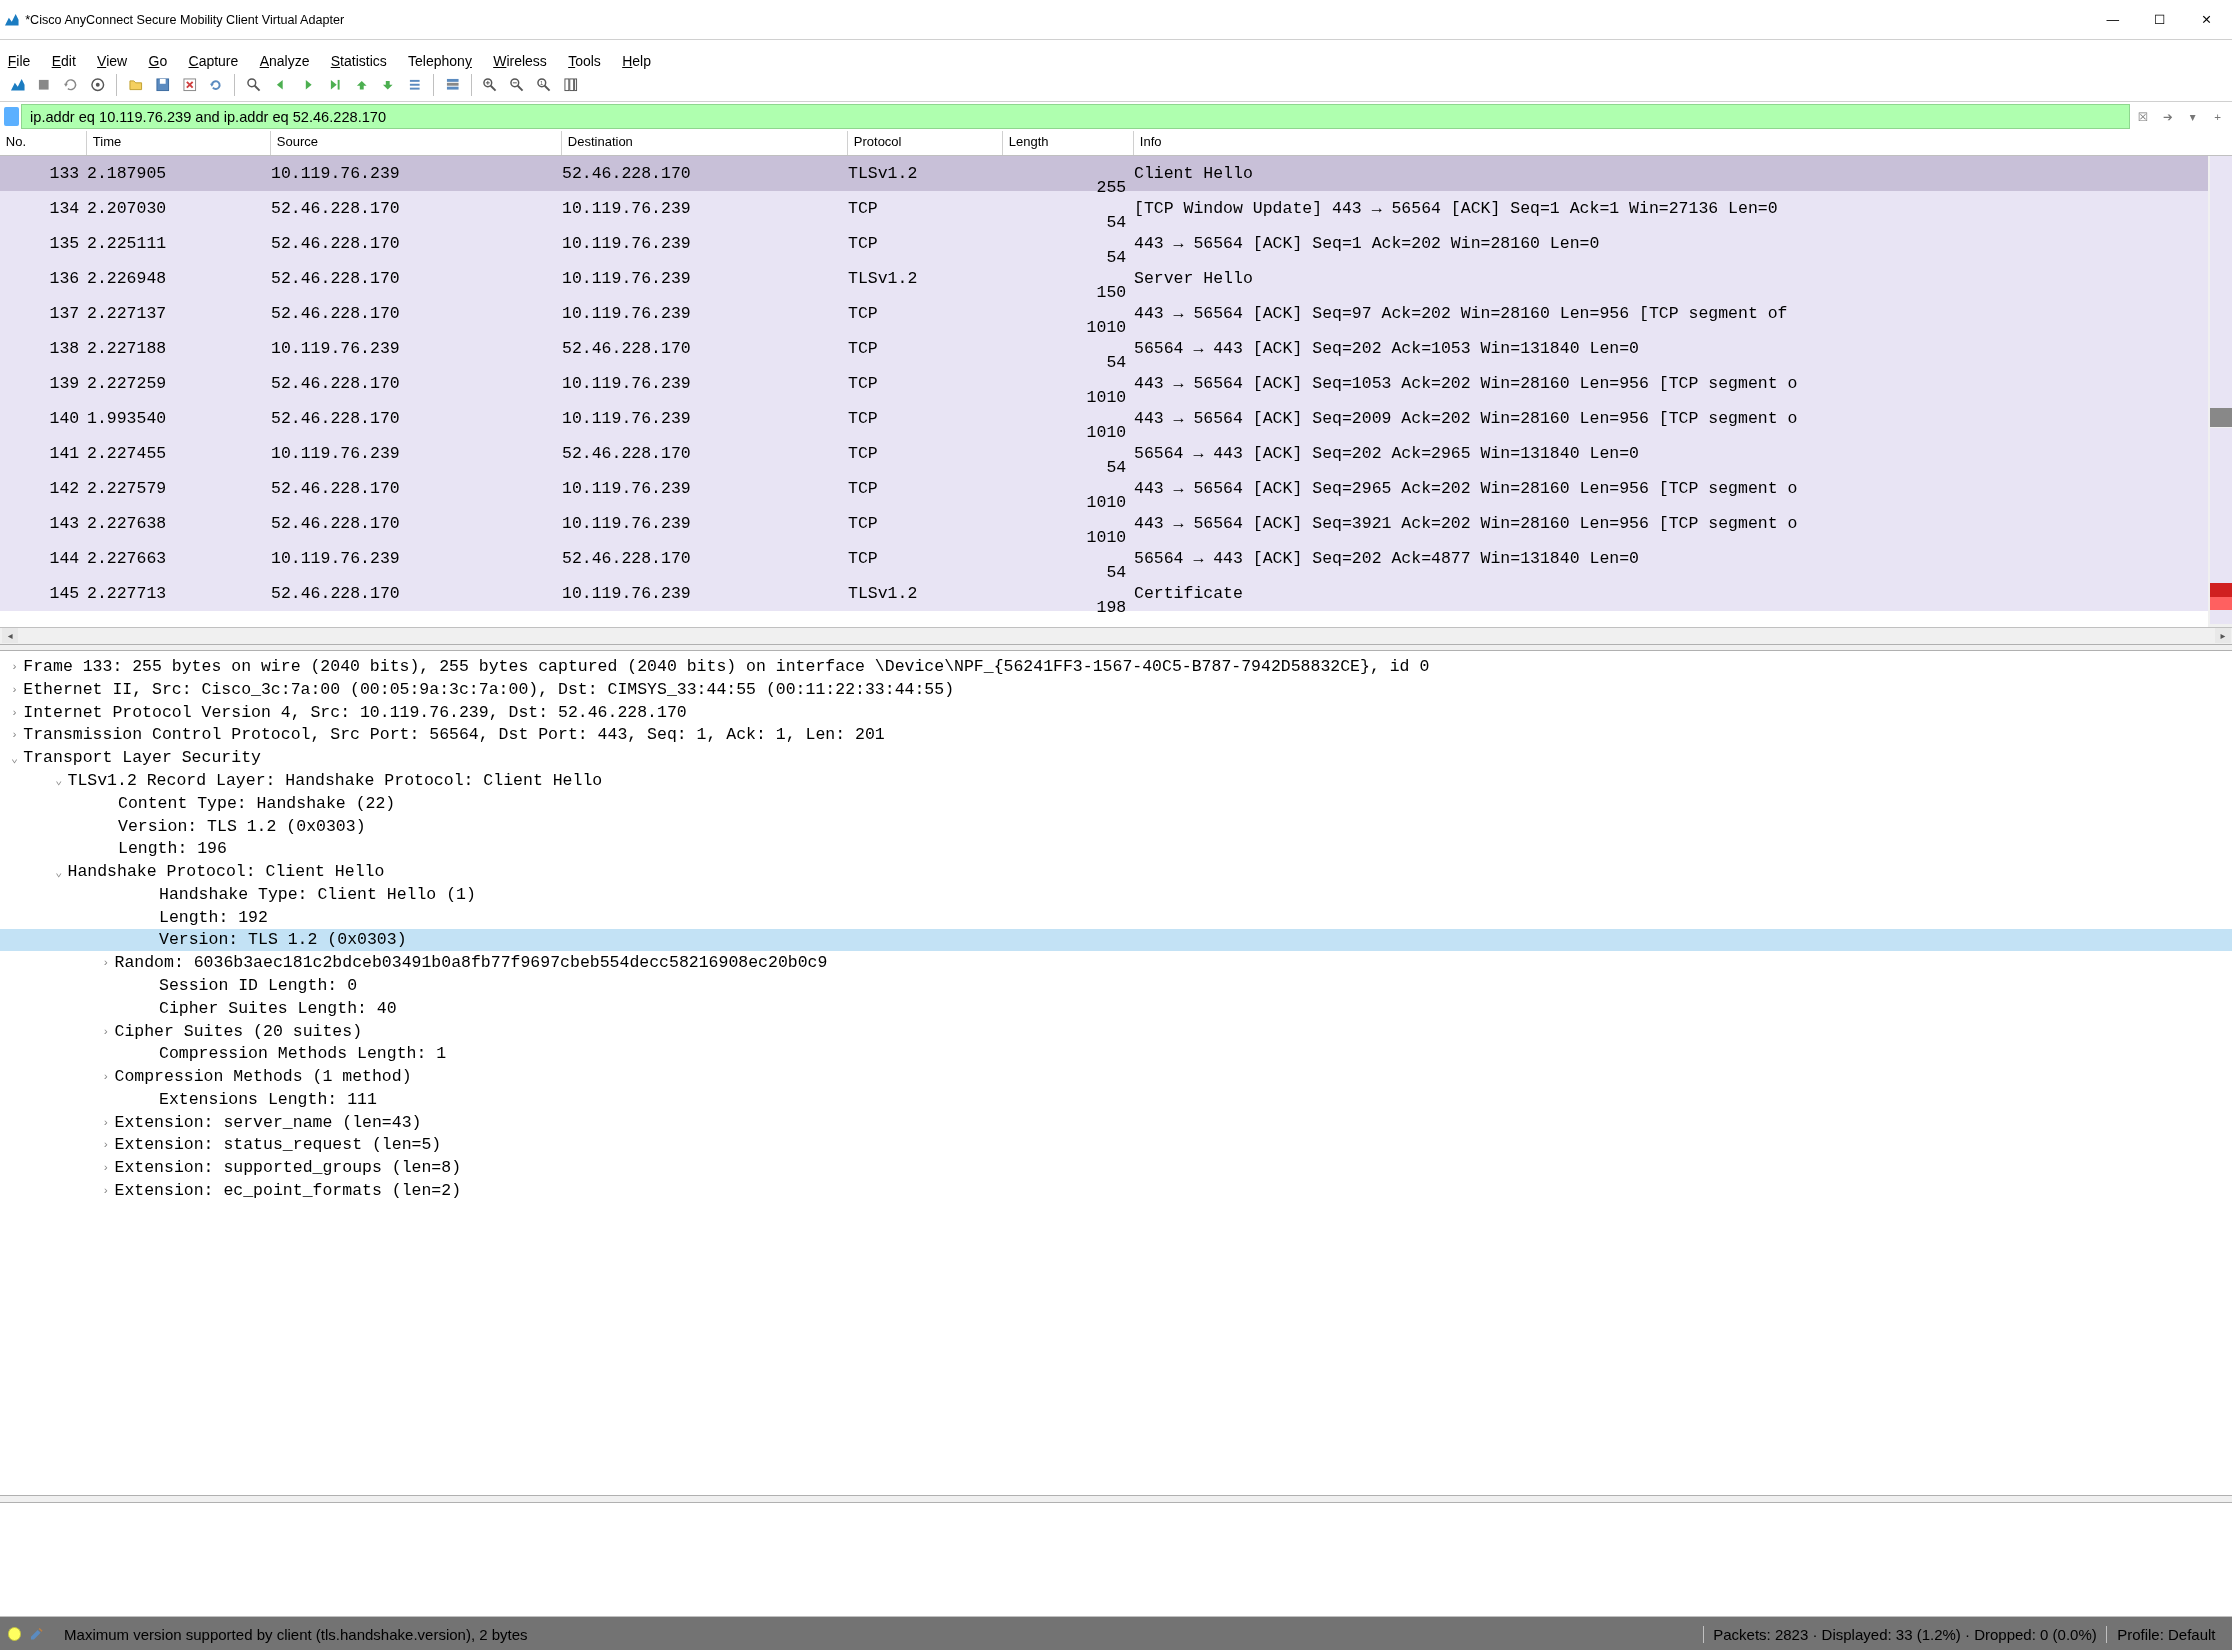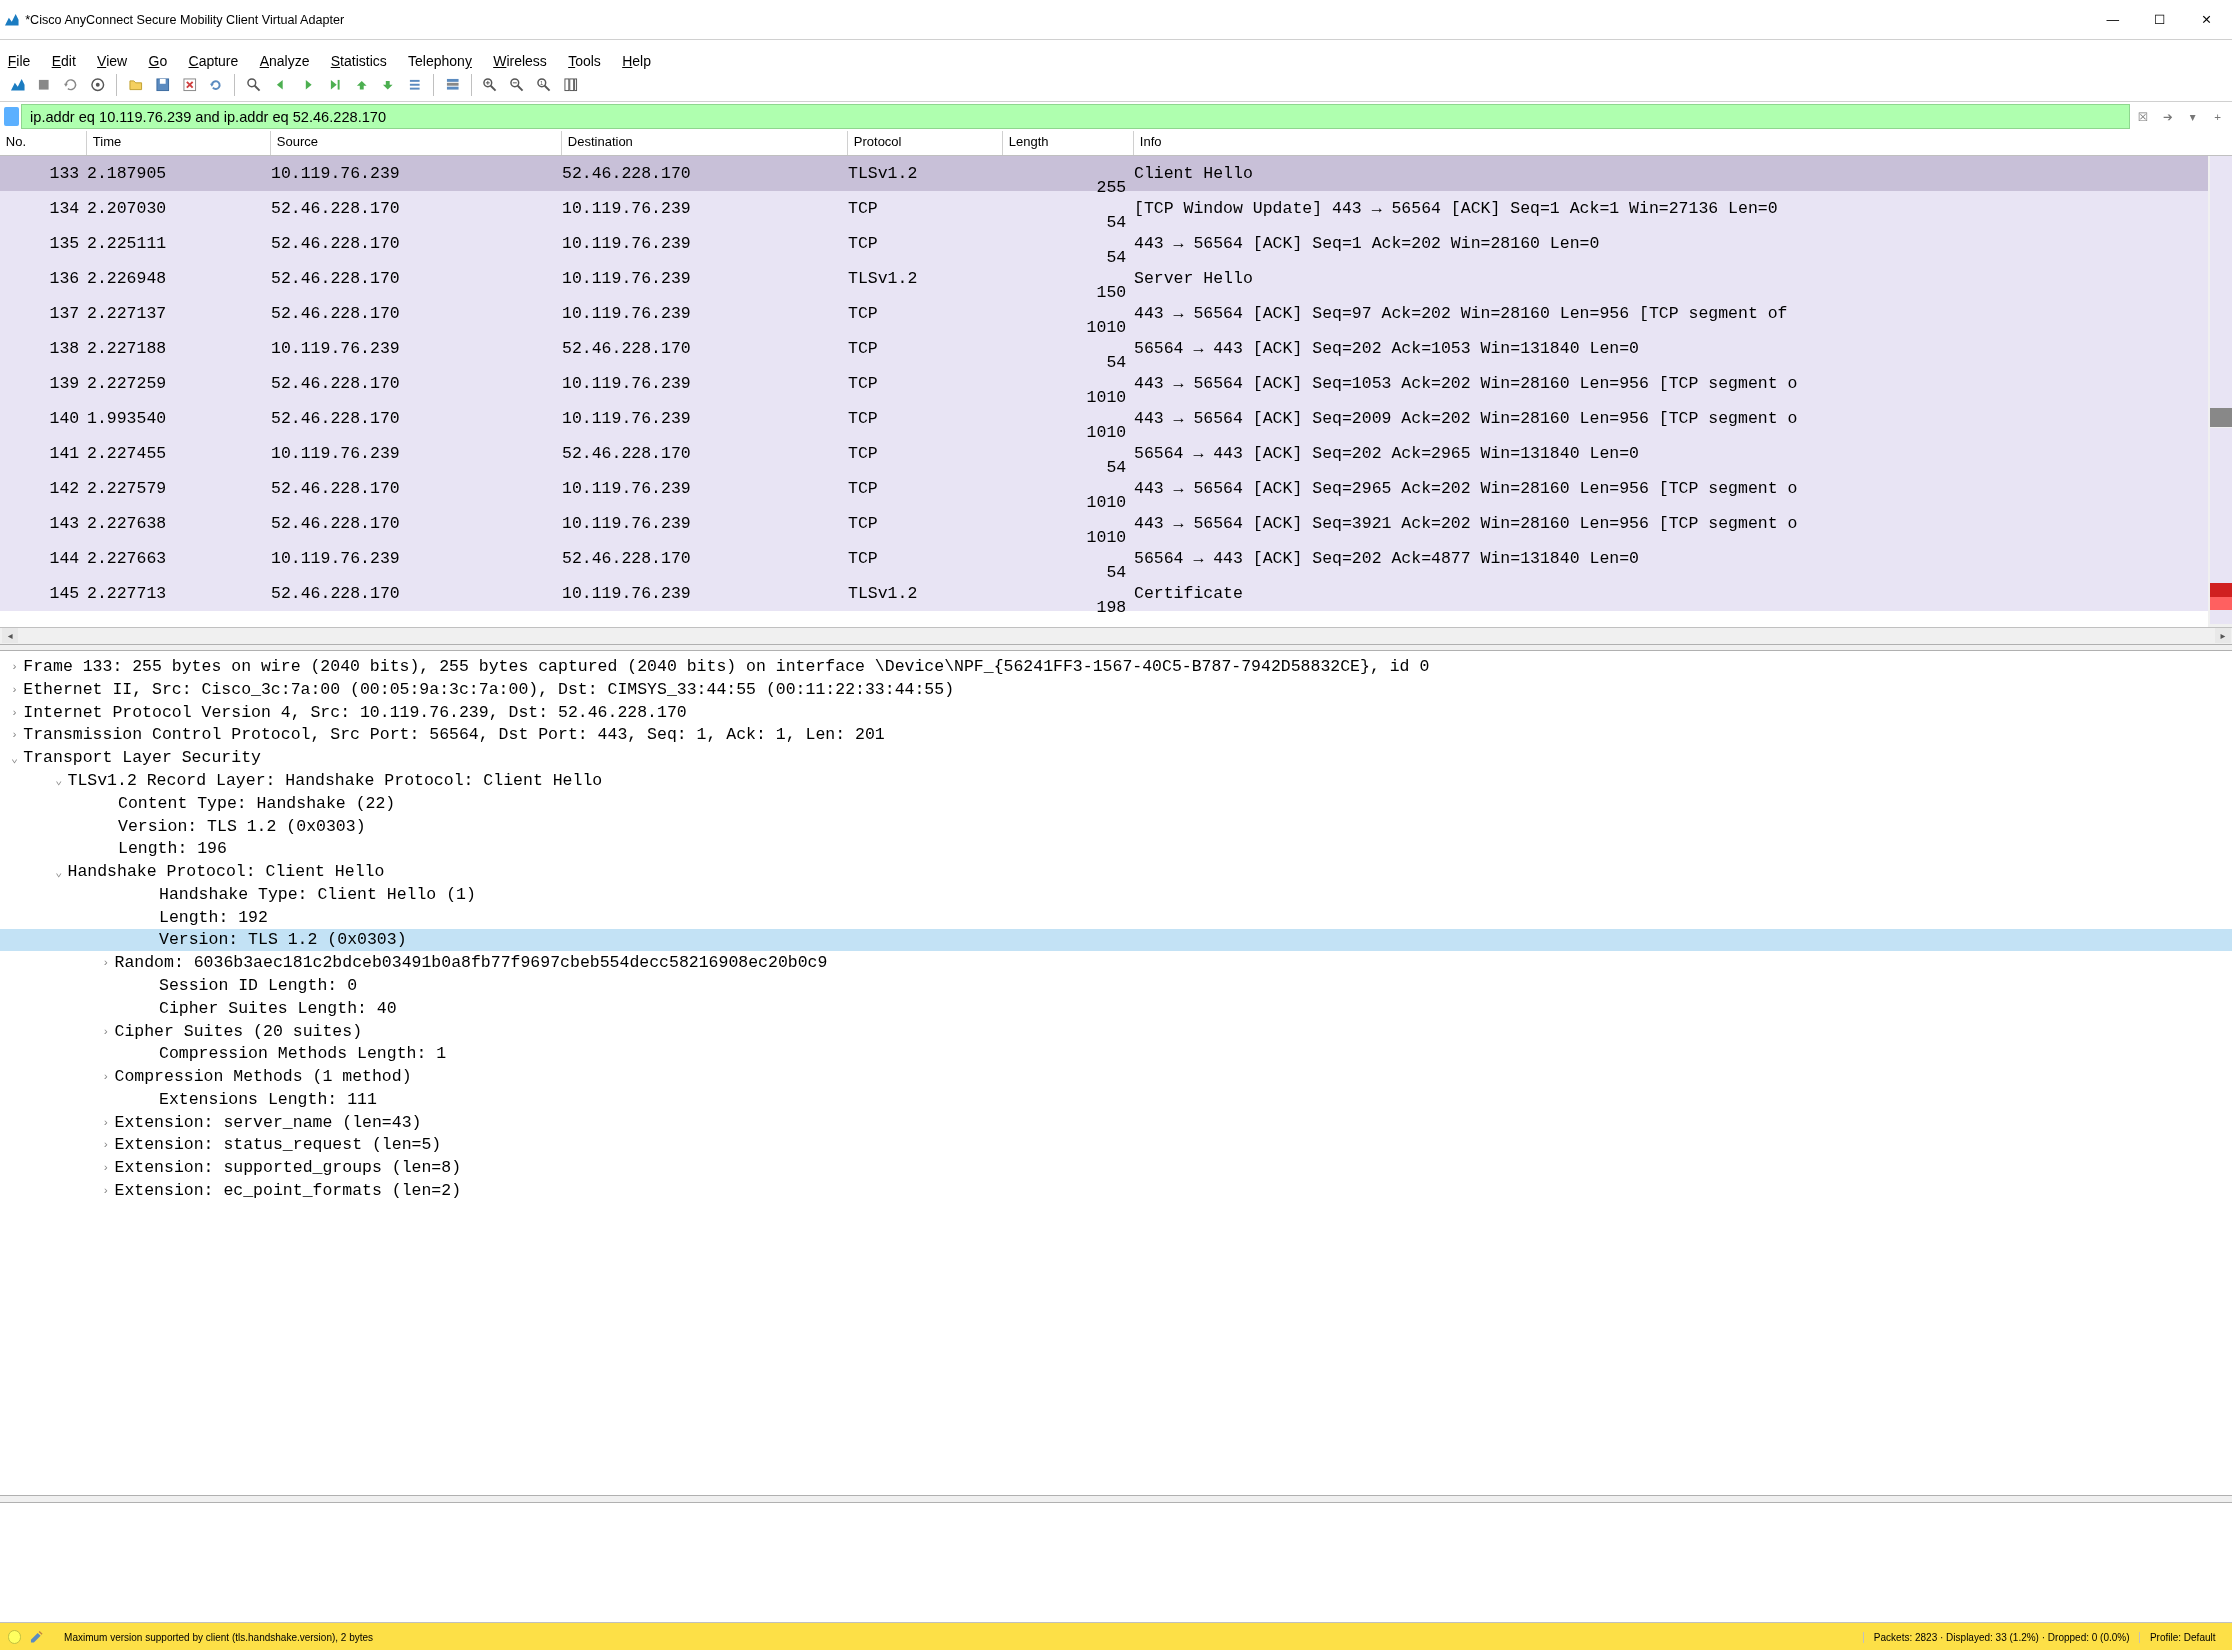--- a/index.html
+++ b/index.html
@@ -32,21 +32,21 @@
 .mm2 { background:#888; top:252px; height:19.4px; }
 .mm3 { background:#e8e4f4; top:272px; height:155px; }
 .mm4 { background:#d02020; top:427px; height:13.6px; }
 .mm5 { background:#ff6060; top:441px; height:13.6px; }
 .mm6 { background:#e8e4f4; top:454px; height:13.6px; }
 .divider { height:7.8px; background:#f0f0f0; border-top:1px solid #b0b0b0; border-bottom:1px solid #b0b0b0; cursor:ns-resize; }
 .detail-pane { height:844px; overflow:auto; font-family:Consolas,"Courier New",monospace; font-size:16.5px; padding:3.9px 0; }
 .detail-row { padding:1.9px 3.9px; display:flex; align-items:center; white-space:pre; }
 .detail-row.highlighted { background:#c3e2f5; }
 .tree-toggle { width:17.5px; display:inline-block; text-align:center; color:#888; font-size:11.6px; cursor:pointer; }
-.statusbar { position:absolute; bottom:0; left:0; right:0; height:29px; border-top:1px solid #c0c0c0; background:#fde047; display:flex; align-items:center; padding:0 7.8px; font-size:10px; }
+.statusbar { position:absolute; bottom:0; left:0; right:0; height:35px; border-top:1px solid #c0c0c0; background:#737373; display:flex; align-items:center; padding:0 7.8px; font-size:15px; }
 .status-dot { width:13.6px; height:13.6px; border-radius:50%; background:#ffff60; border:1px solid #c0c040; margin-right:7.8px; }
 .status-edit-icon { width:15.5px; height:15.5px; margin-right:9.7px; display:flex; align-items:center; justify-content:center; }
 .status-cell { padding:0 9.7px; border-left:1px solid #c0c0c0; }
 .status-cell.first { flex:1; border-left:none; }
 .hscroll { height:16.5px; background:#f0f0f0; border-top:1px solid #c0c0c0; display:flex; align-items:center; justify-content:space-between; padding:0 1.9px; }
 .hscroll-arrow { width:16.5px; height:14.6px; background:#e8e8e8; display:flex; align-items:center; justify-content:center; font-size:9.7px; color:#555; }
 .icon-svg { width:15.5px; height:15.5px; }
 </style>
 </head>
 <body>

